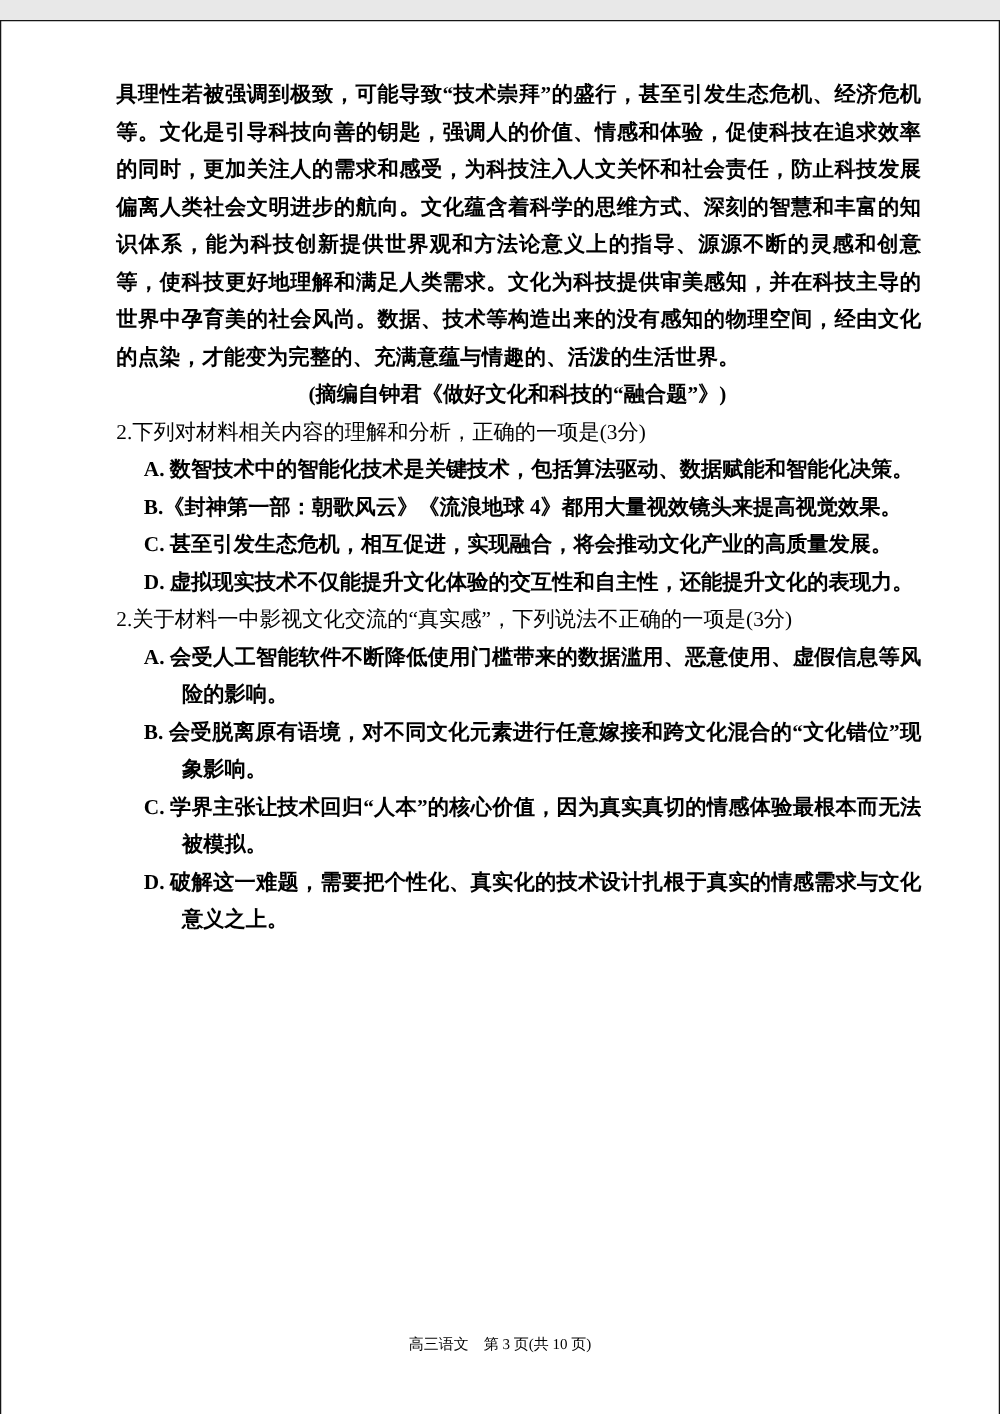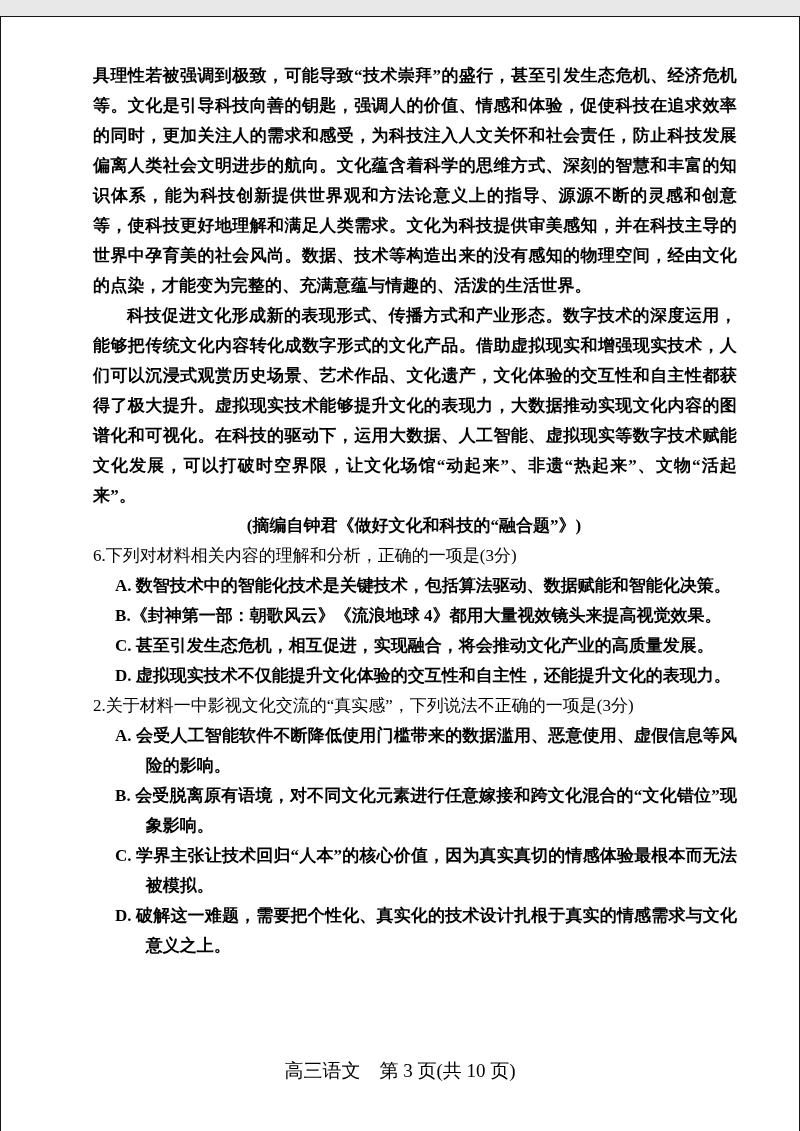--- a/index.html
+++ b/index.html
@@ -54,38 +54,37 @@
     text-indent: -1.8em;
     font-weight: bold;
     text-align: justify;
   }
   .footer {
     position: absolute;
     bottom: 62px;
     left: 0;
     width: 100%;
     text-align: center;
-    font-size: 19px;
+    font-size: 12px;
     font-weight: normal;
   }
 </style>
 </head>
 <body>
 
 <div class="page">
   <div class="content">
 
     <p class="para">具理性若被强调到极致，可能导致“技术崇拜”的盛行，甚至引发生态危机、经济危机等。文化是引导科技向善的钥匙，强调人的价值、情感和体验，促使科技在追求效率的同时，更加关注人的需求和感受，为科技注入人文关怀和社会责任，防止科技发展偏离人类社会文明进步的航向。文化蕴含着科学的思维方式、深刻的智慧和丰富的知识体系，能为科技创新提供世界观和方法论意义上的指导、源源不断的灵感和创意等，使科技更好地理解和满足人类需求。文化为科技提供审美感知，并在科技主导的世界中孕育美的社会风尚。数据、技术等构造出来的没有感知的物理空间，经由文化的点染，才能变为完整的、充满意蕴与情趣的、活泼的生活世界。</p>
 
-    <p class="para indent">科技促进文化形成新的表现形式、传播方式和产业形态。数字技术的深度运用，能够把传统文化内容转化成数字形式的文化产品。借助虚拟现实和增强现实技术，人们可以沉浸式观赏历史场景、艺术作品、文化遗产，文化体验的交互性和自主性都获得了极大提升。虚拟现实技术能够提升文化的表现力，大数据推动实现文化内容的图谱化和可视化。在科技的驱动下，运用大数据、人工智能、虚拟现实等数字技术赋能文化发展，可以打破时空界限，让文化场馆“动起来”、非遗“热起来”、文物“活起来”。</p>
 
     <p class="attribution">(摘编自钟君《做好文化和科技的“融合题”》)</p>
 
     <div class="question">
-      <p class="stem">6.下列对材料相关内容的理解和分析，正确的一项是(3分)</p>
+      <p class="stem">2.下列对材料相关内容的理解和分析，正确的一项是(3分)</p>
       <p class="option">A. 数智技术中的智能化技术是关键技术，包括算法驱动、数据赋能和智能化决策。</p>
       <p class="option">B.《封神第一部：朝歌风云》《流浪地球 4》都用大量视效镜头来提高视觉效果。</p>
       <p class="option">C. 甚至引发生态危机，相互促进，实现融合，将会推动文化产业的高质量发展。</p>
       <p class="option">D. 虚拟现实技术不仅能提升文化体验的交互性和自主性，还能提升文化的表现力。</p>
     </div>
 
     <div class="question">
       <p class="stem">2.关于材料一中影视文化交流的“真实感”，下列说法不正确的一项是(3分)</p>
       <p class="option">A. 会受人工智能软件不断降低使用门槛带来的数据滥用、恶意使用、虚假信息等风险的影响。</p>
       <p class="option">B. 会受脱离原有语境，对不同文化元素进行任意嫁接和跨文化混合的“文化错位”现象影响。</p>

